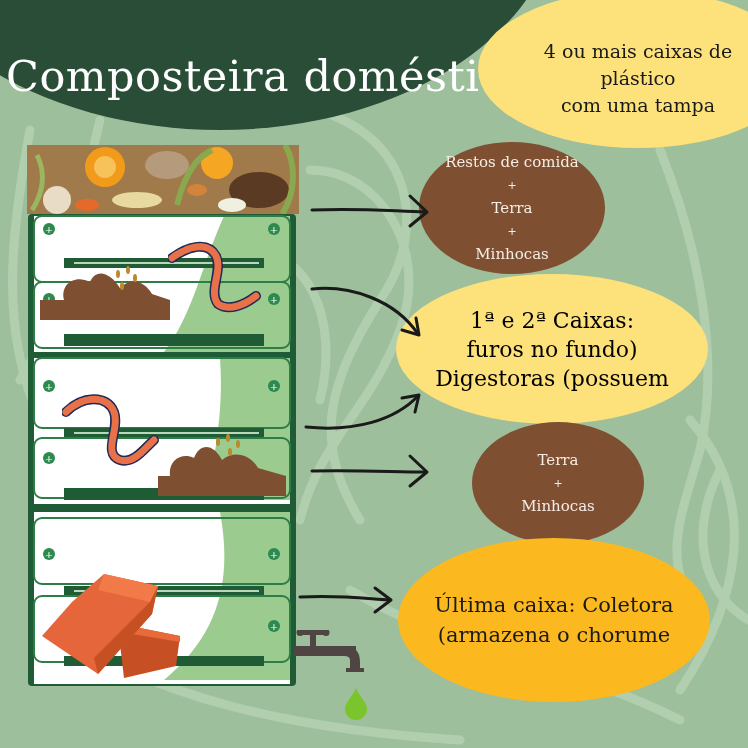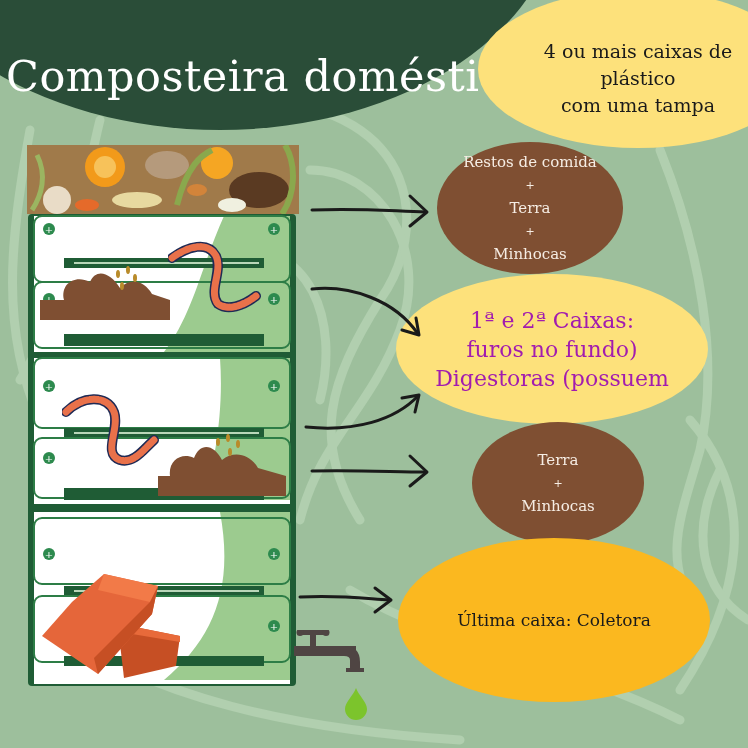--- a/index.html
+++ b/index.html
@@ -4,27 +4,27 @@
 <style>
   html,body{margin:0;padding:0;}
   body{width:748px;height:748px;overflow:hidden;position:relative;background:#9dbf9c;font-family:"DejaVu Serif","Liberation Serif",serif;}
   .abs{position:absolute;}
   .swirls{position:absolute;left:0;top:0;width:748px;height:748px;}
   .title-blob{position:absolute;left:-120px;top:-330px;width:680px;height:460px;border-radius:50%;background:#2a4d38;}
   .title{position:absolute;left:6px;top:22px;font-size:43px;color:#fff;font-family:"DejaVu Serif","Liberation Serif",serif;font-weight:normal;letter-spacing:0.5px;white-space:nowrap;}
   .ellipse{position:absolute;border-radius:50%;display:flex;flex-direction:column;align-items:center;justify-content:center;text-align:center;}
   .e-lid{left:478px;top:-10px;width:320px;height:158px;background:#fde17b;color:#1a1a1a;font-size:19px;line-height:27px;padding-top:18px;box-sizing:border-box;}
   .e-lid span{display:block;}
-  .e-food{left:437px;top:142px;width:186px;height:132px;background:#7f4f32;color:#f6ede4;font-size:15px;line-height:23px;}
+  .e-food{left:419px;top:142px;width:186px;height:132px;background:#7f4f32;color:#f6ede4;font-size:15px;line-height:23px;}
   .e-food span{display:block;}
-  .e-dig{left:396px;top:274px;width:312px;height:150px;background:#fde17b;color:#a21caf;font-size:22px;line-height:29px;}
+  .e-dig{left:396px;top:274px;width:312px;height:150px;background:#fde17b;color:#000000;font-size:22px;line-height:29px;}
   .e-dig span{display:block;}
   .e-soil{left:472px;top:426px;width:172px;height:122px;background:#7f4f32;color:#f6ede4;font-size:15px;line-height:23px;margin-top:-4px;}
   .e-soil span{display:block;}
-  .e-col{left:398px;top:538px;width:312px;height:164px;background:#fbb81f;color:#1a1a1a;font-size:17px;line-height:30px;}
+  .e-col{left:398px;top:538px;width:312px;height:164px;background:#fbb81f;color:#1a1a1a;font-size:21px;line-height:30px;}
   .e-col span{display:block;}
   .food-img{position:absolute;left:27px;top:145px;width:272px;height:69px;overflow:hidden;background:linear-gradient(90deg,#d8a24a,#c47b2f,#8a6a3f,#b9a270,#d48c3b,#6b4a2b,#9b8e5a);}
   .arrows{position:absolute;left:0;top:0;width:748px;height:748px;pointer-events:none;}
 </style>
 </head>
 <body>
 
 <svg class="swirls" viewBox="0 0 748 748">
   <g fill="none" stroke="#b6d3b4" stroke-width="9" stroke-linecap="round" opacity="0.8">
     <path d="M30 130 C 10 240, 0 330, 40 420"></path>
@@ -64,20 +64,21 @@
 </div>
 
 <div class="ellipse e-soil">
   <span>Terra</span>
   <span style="font-size:11px;">+</span>
   <span>Minhocas</span>
 </div>
 
 <div class="ellipse e-col">
   <span>Última caixa: Coletora</span>
+  <span>(armazena o chorume</span>
 </div>
 
 <div class="food-img">
   <svg width="272" height="69" viewBox="0 0 272 69">
     <rect width="272" height="69" fill="#a07a4a"></rect>
     <circle cx="78" cy="22" r="20" fill="#f29a1a"></circle>
     <circle cx="78" cy="22" r="11" fill="#f7c25a"></circle>
     <circle cx="190" cy="18" r="16" fill="#f5a623"></circle>
     <circle cx="30" cy="55" r="14" fill="#e9dcc7"></circle>
     <ellipse cx="140" cy="20" rx="22" ry="14" fill="#b59a7c"></ellipse>

